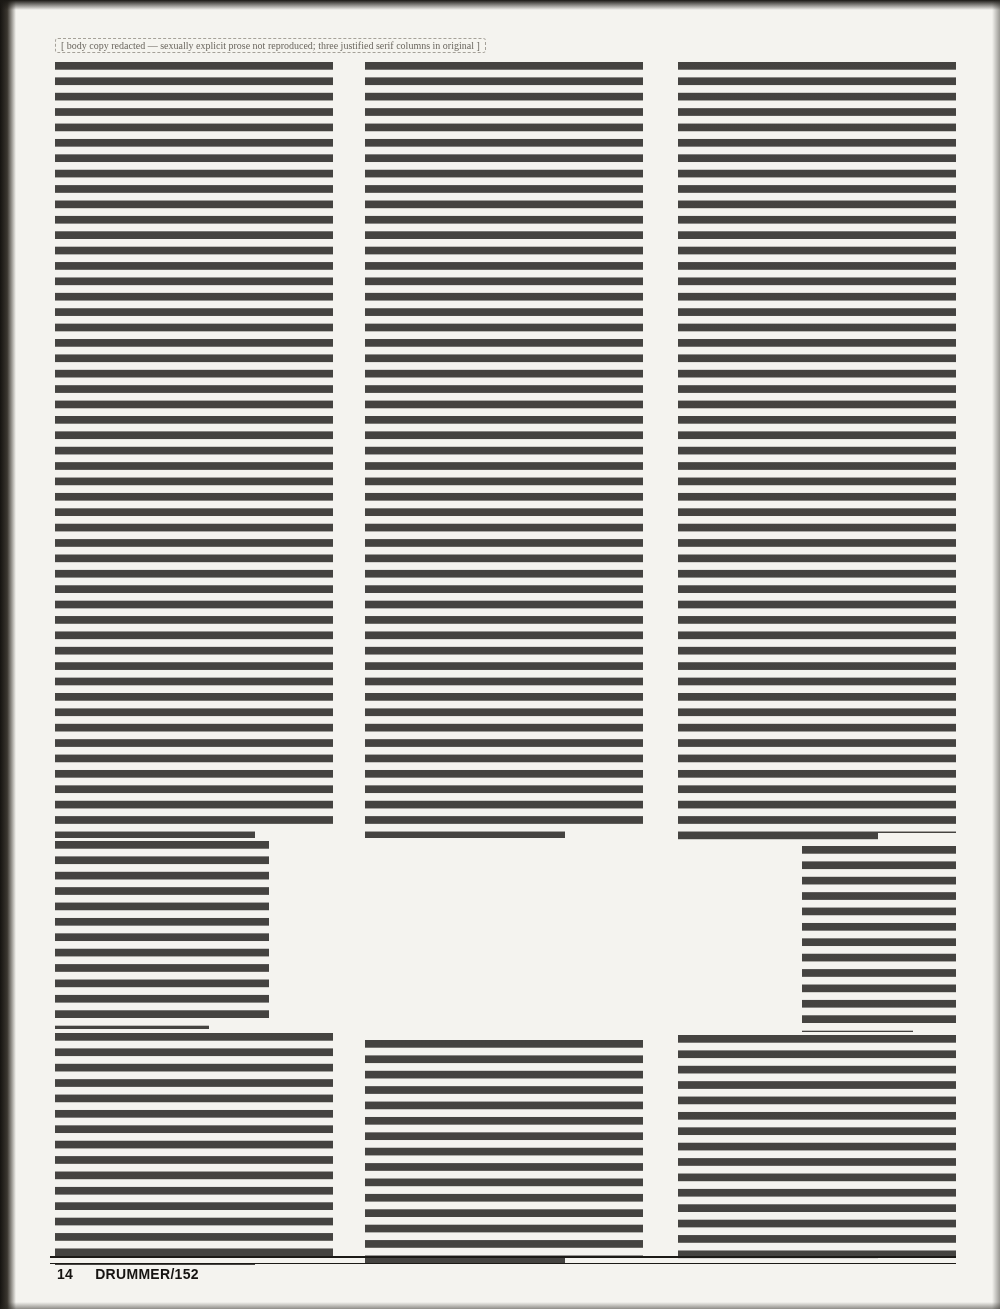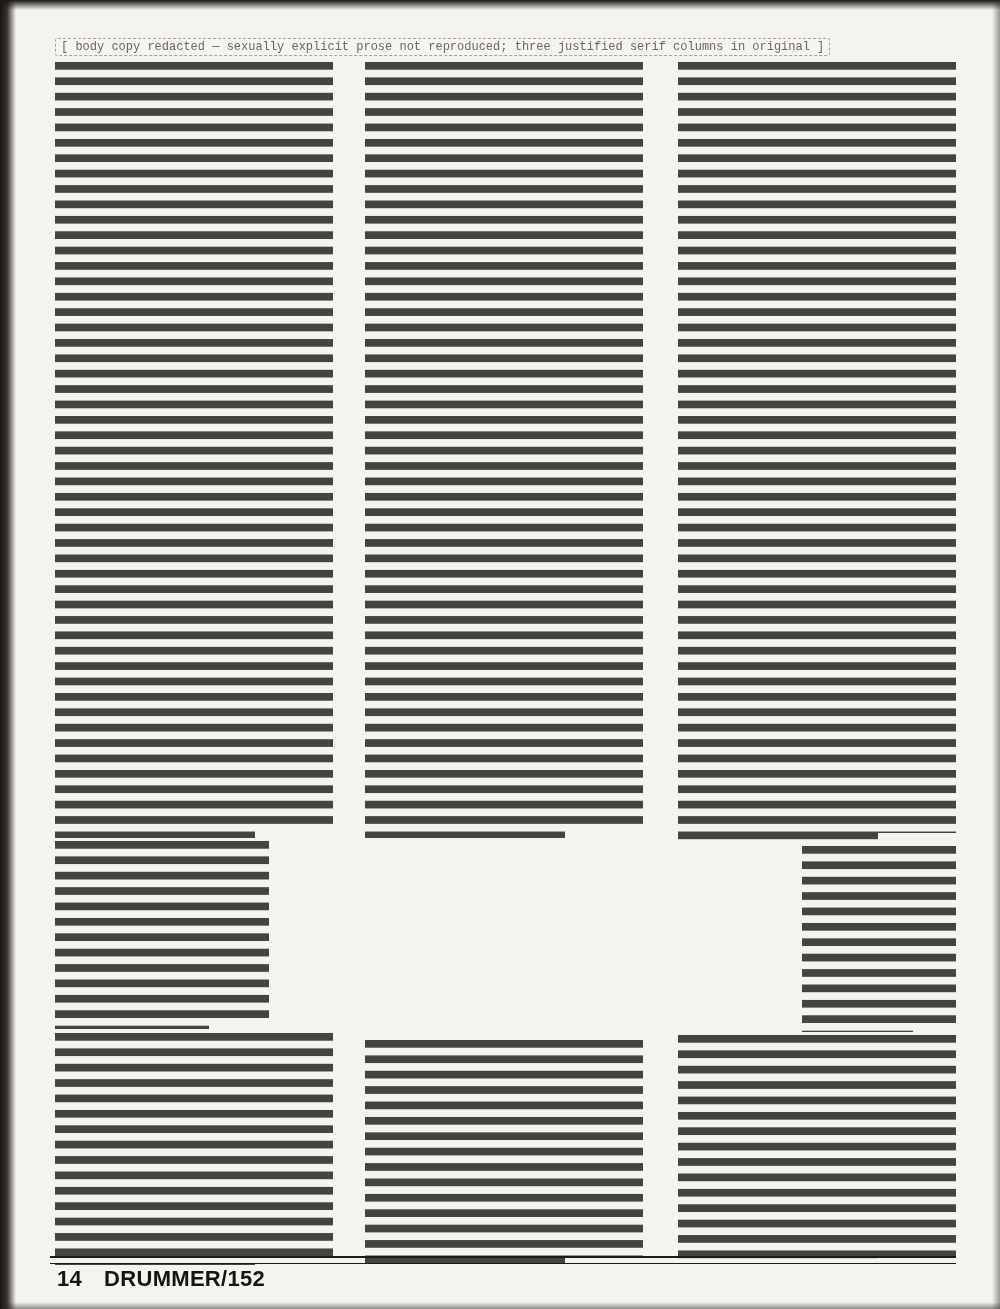--- a/index.html
+++ b/index.html
@@ -82,30 +82,30 @@
     left: 50px; top: 1256px;
     width: 906px; height: 5px;
     border-top: 2px solid #1c1a17;
     border-bottom: 1px solid #1c1a17;
   }
   .footer-text {
     position: absolute;
     left: 57px; top: 1266px;
     font-family: "Liberation Sans", sans-serif;
     font-weight: bold;
-    font-size: 22px;
+    font-size: 14px;
     color: #161412;
     letter-spacing: 0.3px;
   }
   .footer-text .page-number { margin-right: 22px; }
 
   .redaction-tag {
     position: absolute;
-    font-family: Liberation Mono, monospace;
-    font-size: 12px;
+    font-family: Liberation Serif, serif;
+    font-size: 10px;
     color: #6b675f;
     background: rgba(244,243,239,.85);
     padding: 1px 5px;
     border: 1px dashed #a5a199;
     border-radius: 3px;
   }
 </style>
 </head>
 <body>
 

